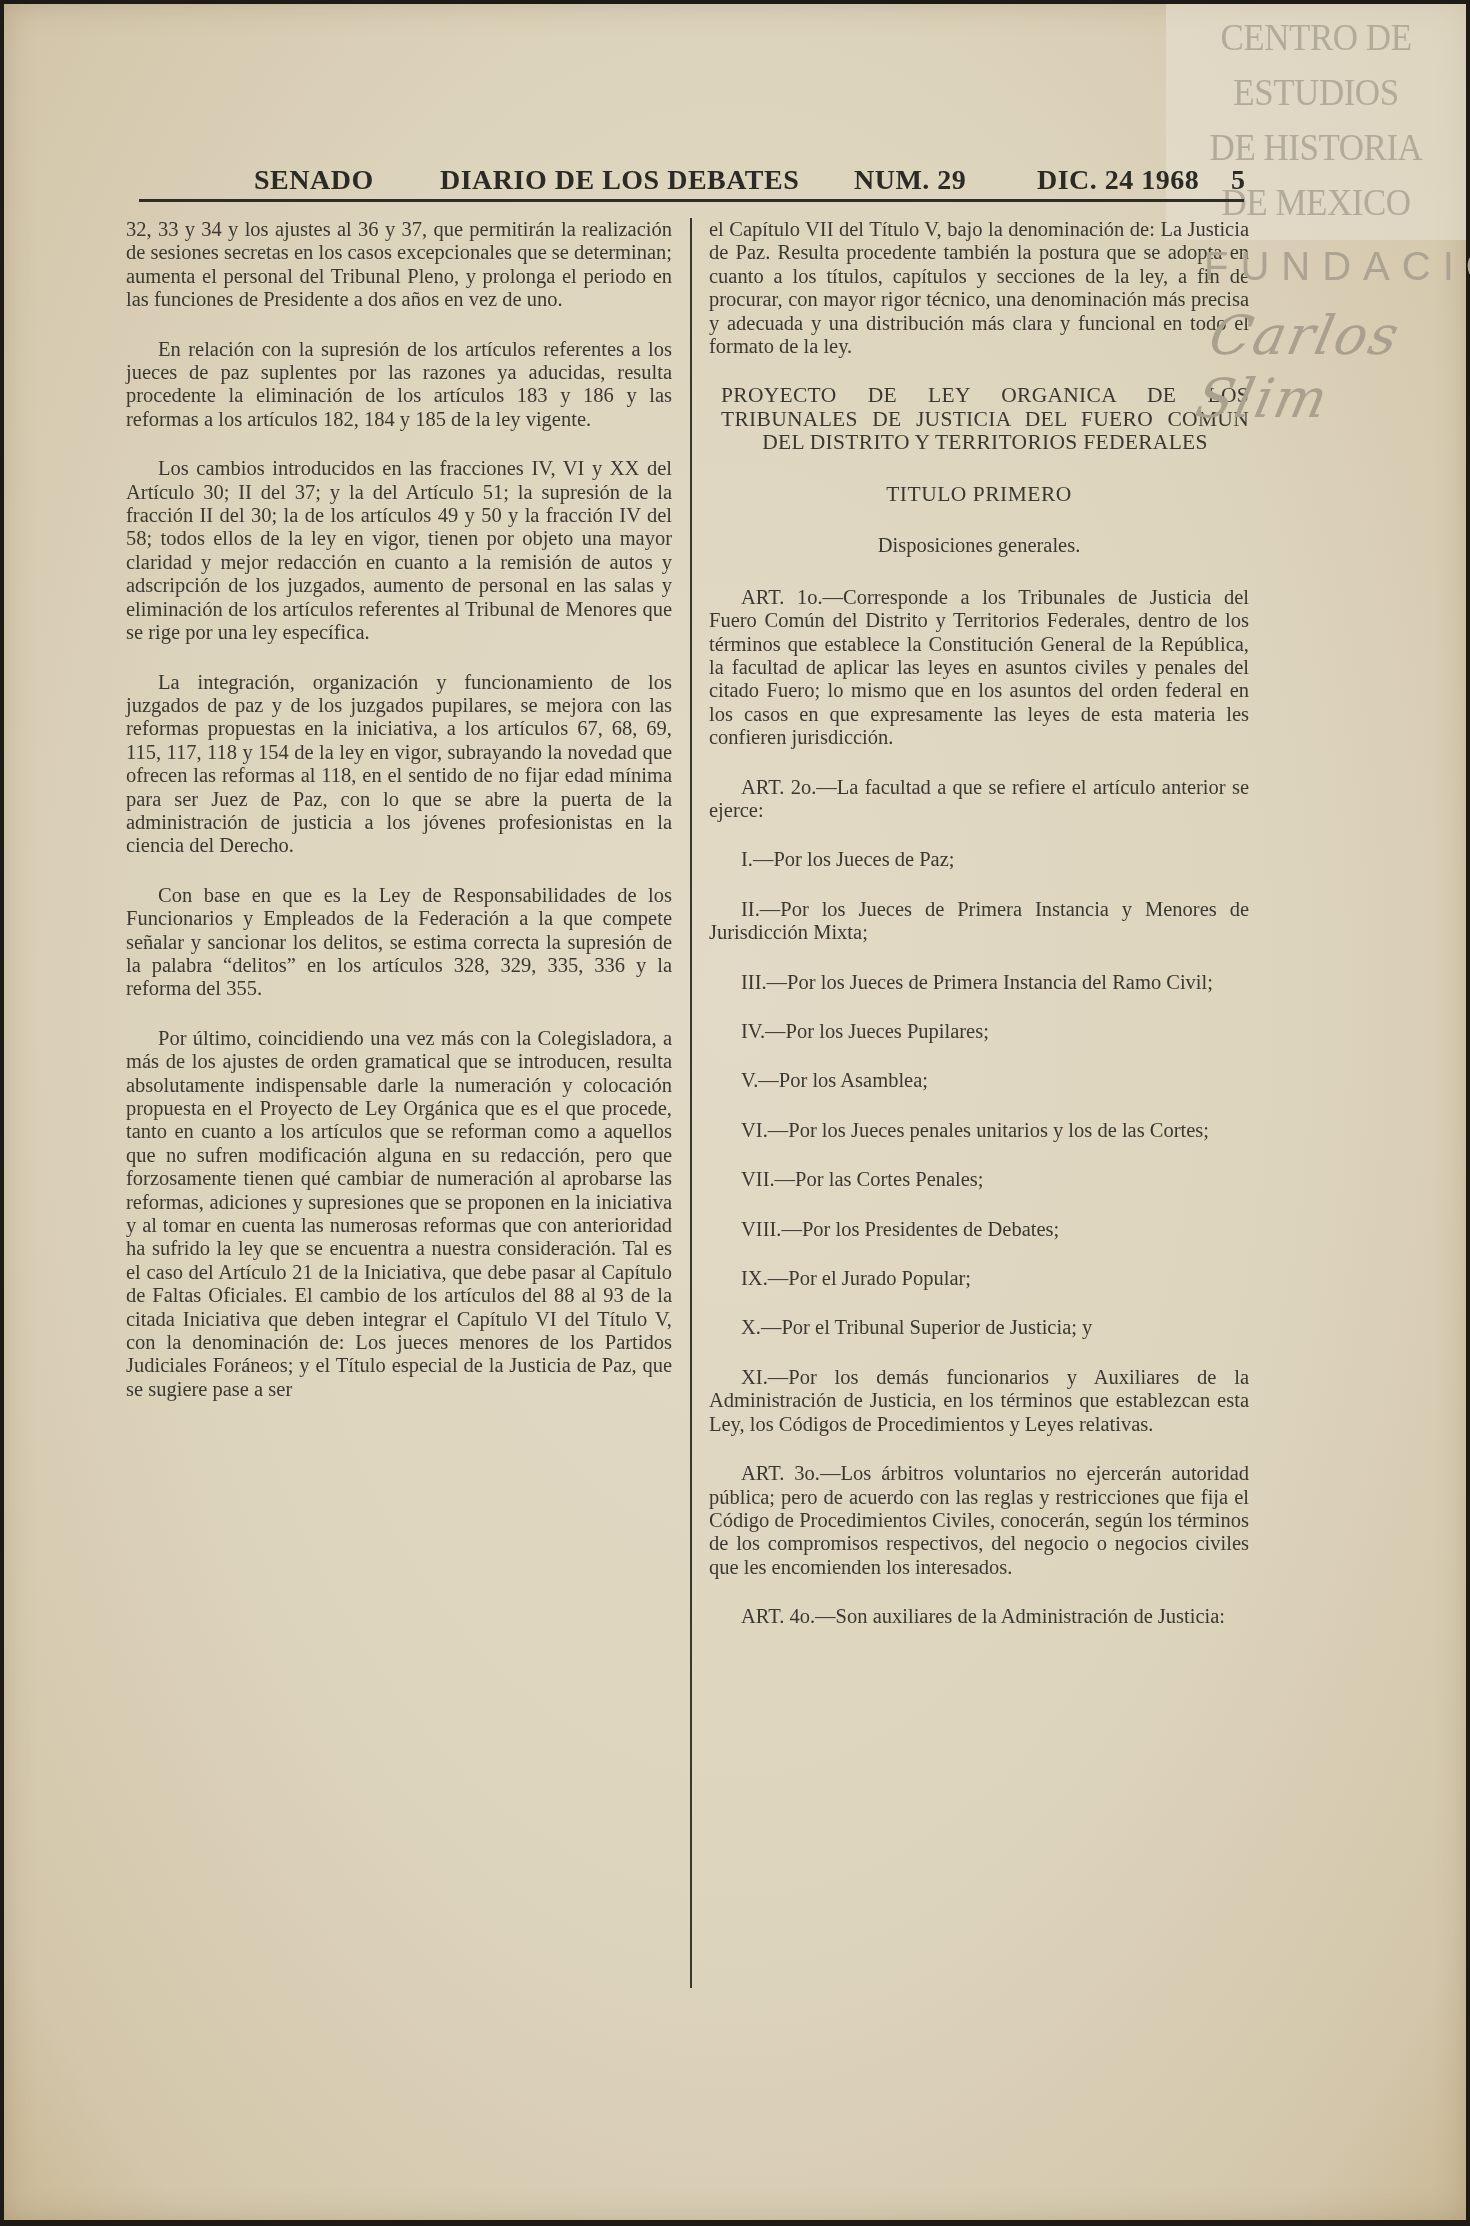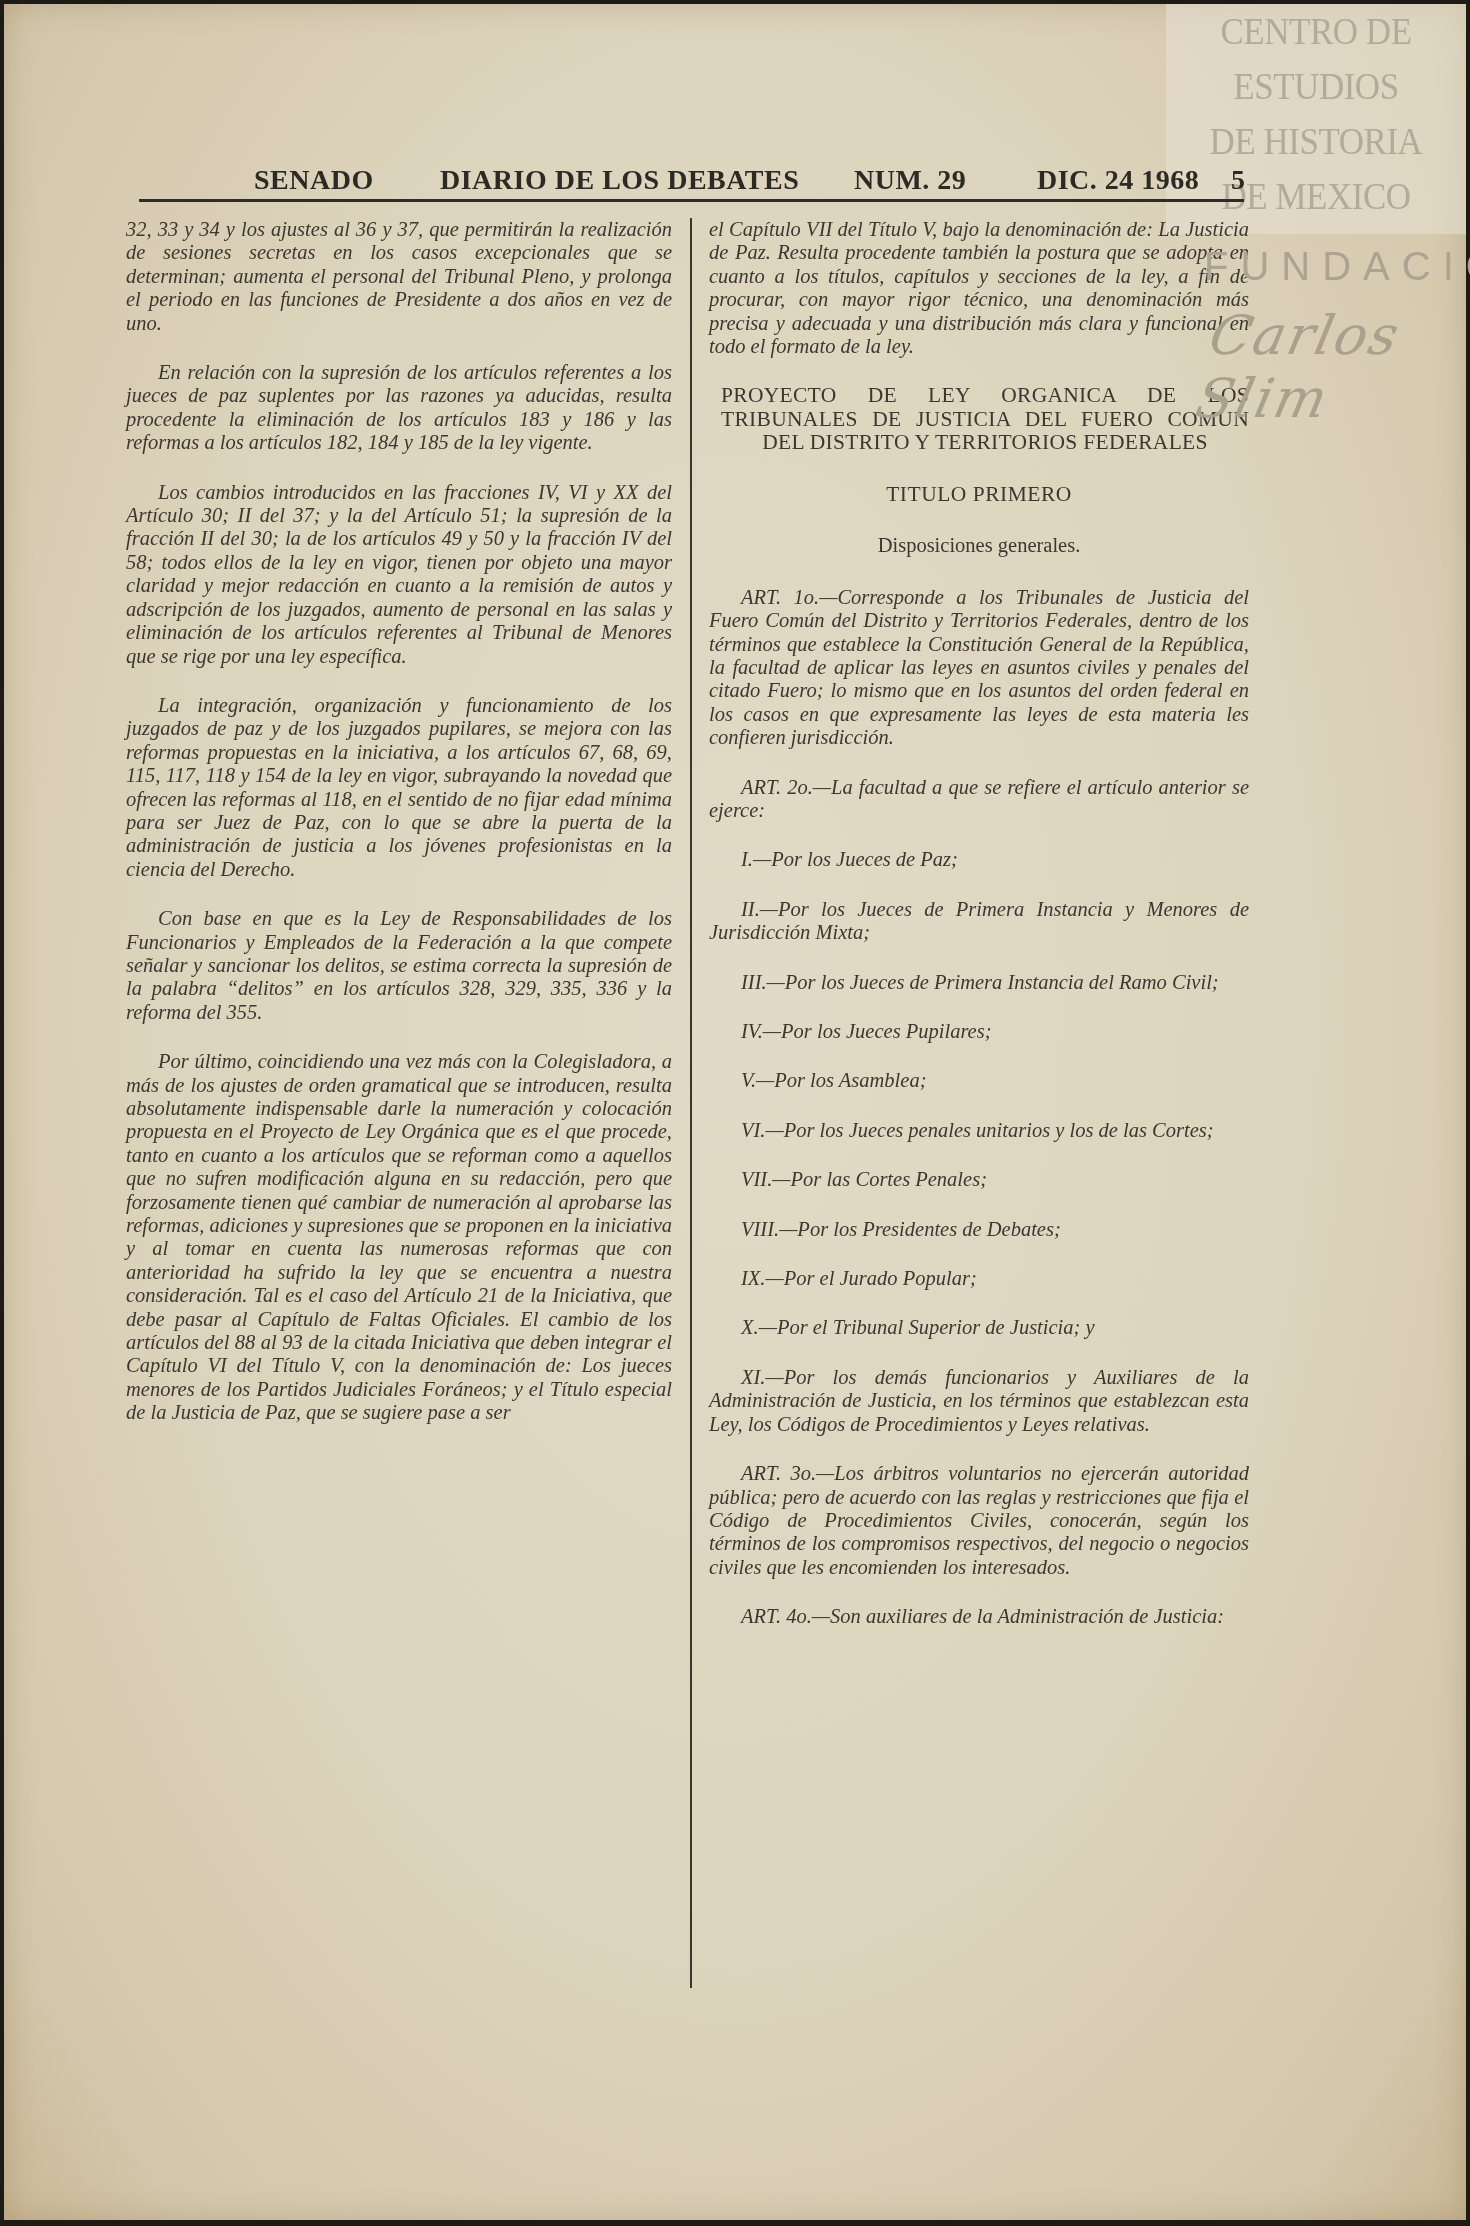--- a/index.html
+++ b/index.html
@@ -11,21 +11,21 @@
   .page {
     position: absolute; left: 4px; top: 4px; width: 1462px; height: 2216px;
     background: radial-gradient(ellipse at 50% 45%, #e2dac6 0%, #ddd4bd 55%, #d3c6aa 88%, #c9b896 100%);
     box-shadow: inset 0 0 30px rgba(120,90,50,0.25);
   }
   .watermark {
     position: absolute; right: 0; top: 0; width: 300px; height: 230px;
     background: rgba(232,226,212,0.55);
     text-align: center; color: #b3ab9a;
     font-family: "Liberation Serif", serif; font-size: 38px; line-height: 55px;
-    letter-spacing: -0.5px;
+    padding-top: 6px; letter-spacing: -0.5px;
   }
   .watermark div { transform: scaleX(0.92); }
   .fundacion {
     position: absolute; left: 1200px; top: 240px; color: #aca392;
     font-family: "Liberation Sans", sans-serif; font-size: 40px; letter-spacing: 12px;
   }
   .signature {
     position: absolute; left: 1200px; top: 300px; color: #a9a08e;
     font-family: "DejaVu Serif", serif; font-style: italic; font-size: 54px; letter-spacing: 2px;
     transform: skewX(-12deg);
@@ -42,21 +42,21 @@
   .divider {
     position: absolute; left: 686px; top: 214px; width: 2px; height: 1770px; background: #3a362e;
   }
   .col {
     position: absolute; top: 214px; color: #3b3830;
     font-family: "Liberation Serif", serif; font-size: 20.5px; line-height: 23.4px;
     text-align: justify;
   }
   .col.left { left: 122px; width: 546px; }
   .col.right { left: 705px; width: 540px; }
-  .col p { margin: 0 0 26px 0; text-indent: 0; font-style: italic; }
+  .col p { margin: 0 0 26px 0; text-indent: 0; }
   .col p.ind { text-indent: 32px; }
   .col p.list { text-indent: 32px; }
   .title-block {
     text-align: justify; text-align-last: center; font-size: 21.5px; line-height: 23.5px; margin: 14px 0 28px 12px;
     letter-spacing: 0.3px;
   }
   .center { text-align: center; margin: 16px 0 28px 0; }
   .titulo { font-size: 21.5px; letter-spacing: 0.5px; }
 </style>
 </head>

